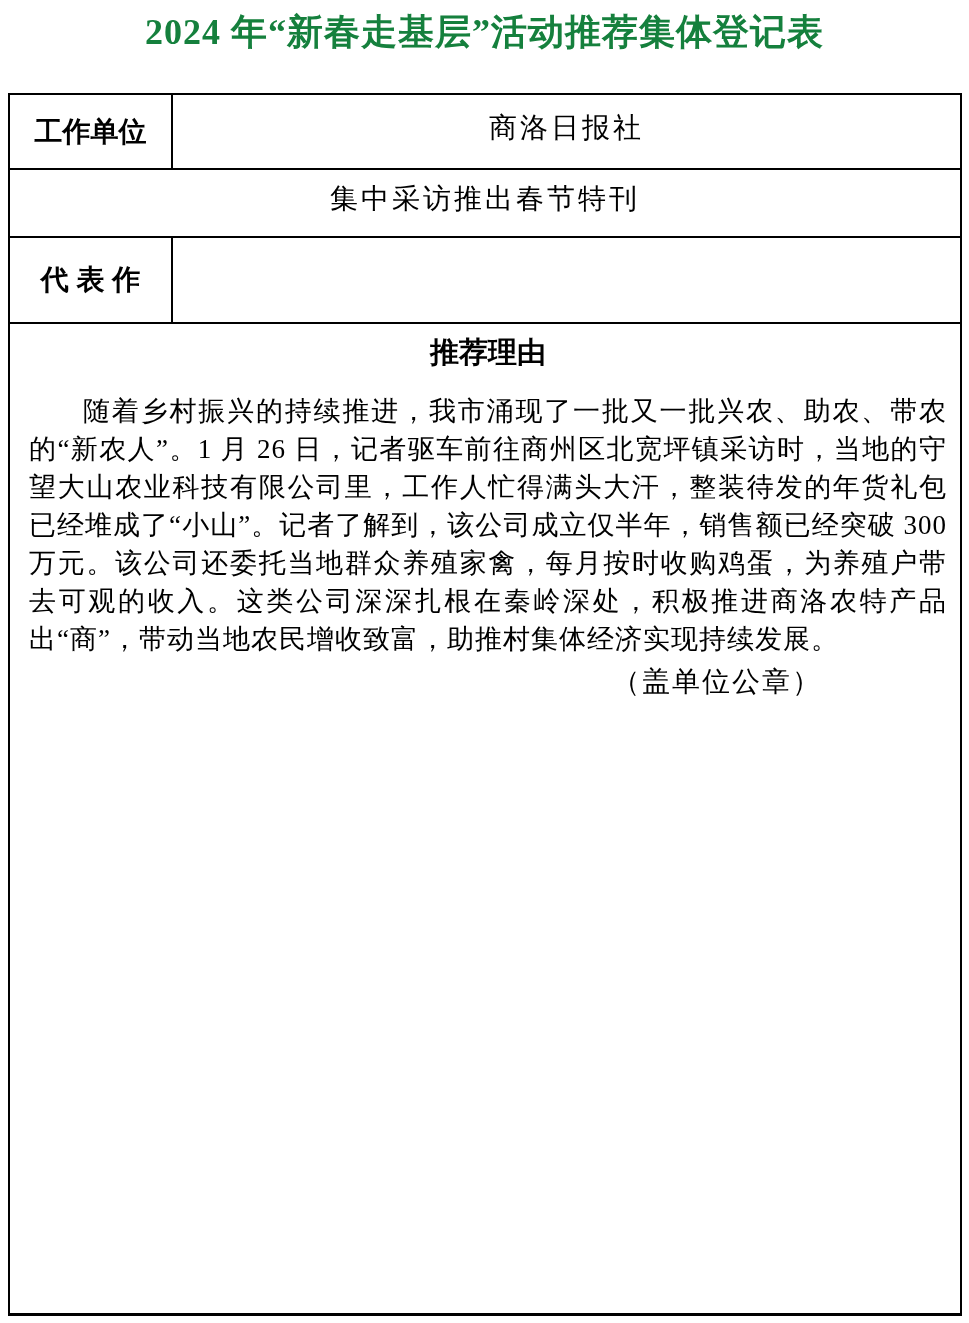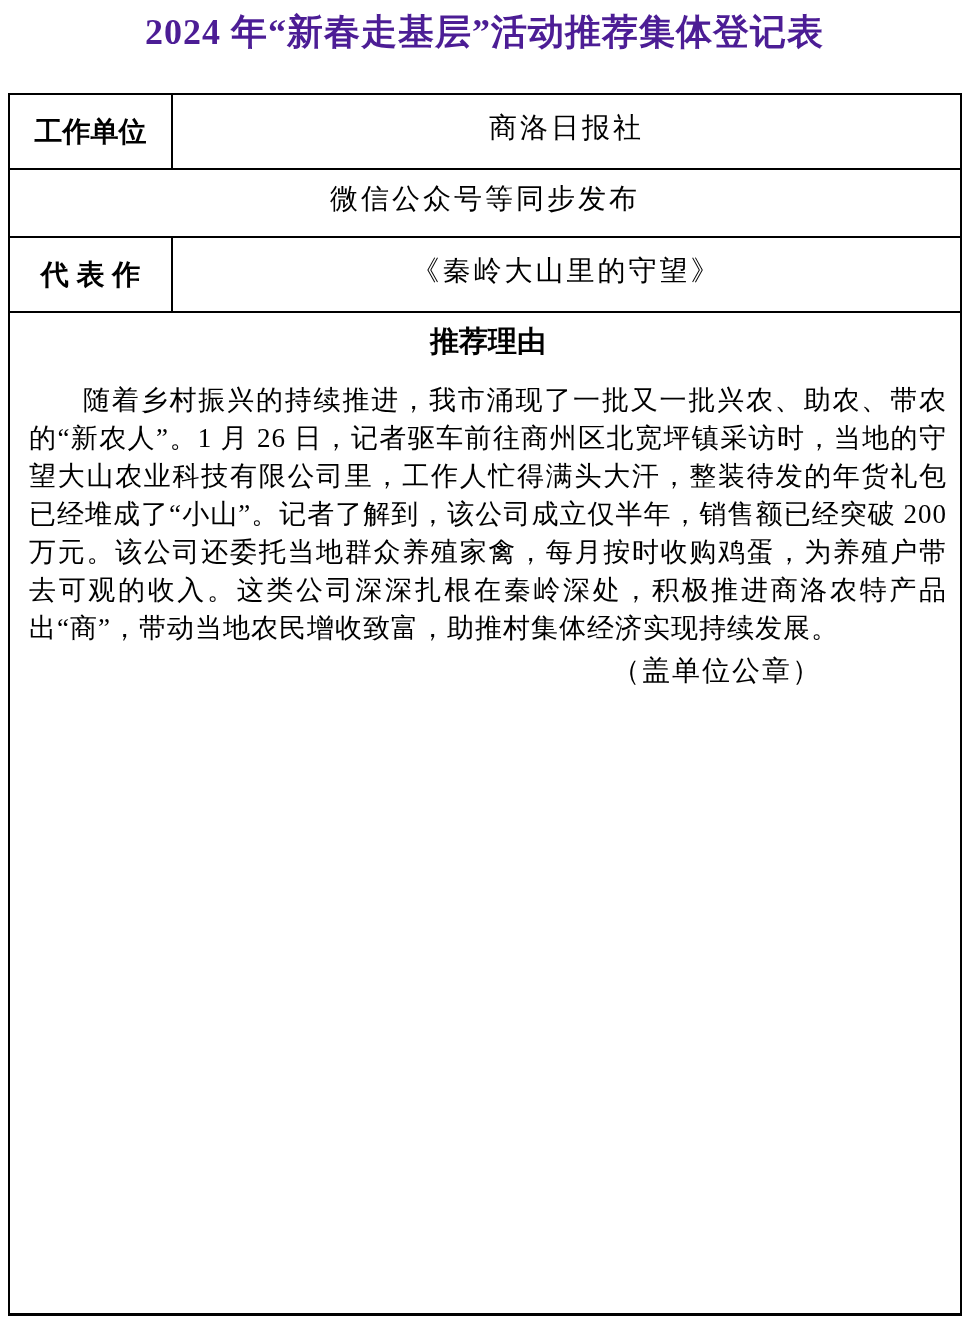--- a/index.html
+++ b/index.html
@@ -16,39 +16,39 @@
     overflow: hidden;
   }
   .title {
     margin-top: 8px;
     text-align: center;
     font-family: "Liberation Serif", "DejaVu Serif", serif;
     font-weight: bold;
     font-size: 36px;
     line-height: 48px;
     letter-spacing: 1px;
-    color: #4c1d95;
+    color: #15803d;
   }
   .form-table {
     position: absolute;
     left: 8px;
     top: 93px;
     width: 954px;
     height: 1223px;
     border: 2px solid #000000;
     border-bottom-width: 3px;
     background: #ffffff;
   }
   .row {
     display: flex;
     border-bottom: 2px solid #000000;
   }
   .row-1 { height: 75px; }
   .row-2 { height: 68px; }
-  .row-3 { height: 75px; }
+  .row-3 { height: 86px; }
   .label-cell {
     width: 163px;
     border-right: 2px solid #000000;
     display: flex;
     align-items: center;
     justify-content: center;
     font-family: "Liberation Sans", "DejaVu Sans", sans-serif;
     font-weight: bold;
     font-size: 28px;
     white-space: pre;
@@ -103,29 +103,28 @@
   <h1 class="title">2024 年“新春走基层”活动推荐集体登记表</h1>
 
   <div class="form-table">
 
     <div class="row row-1">
       <div class="label-cell">工作单位</div>
       <div class="value-cell">商洛日报社</div>
     </div>
 
     <div class="row row-2">
-      <div class="value-cell">微信公众号等同步发布</div>
+      <div class="value-cell">集中采访推出春节特刊</div>
     </div>
 
     <div class="row row-3">
       <div class="label-cell">代 表 作</div>
-      <div class="value-cell">《秦岭大山里的守望》</div>
     </div>
 
     <div class="reason-cell">
       <div class="reason-header">推荐理由</div>
-      <p class="body-para">随着乡村振兴的持续推进，我市涌现了一批又一批兴农、助农、带农的“新农人”。1 月 26 日，记者驱车前往商州区北宽坪镇采访时，当地的守望大山农业科技有限公司里，工作人忙得满头大汗，整装待发的年货礼包已经堆成了“小山”。记者了解到，该公司成立仅半年，销售额已经突破 200 万元。该公司还委托当地群众养殖家禽，每月按时收购鸡蛋，为养殖户带去可观的收入。这类公司深深扎根在秦岭深处，积极推进商洛农特产品出“商”，带动当地农民增收致富，助推村集体经济实现持续发展。</p>
+      <p class="body-para">随着乡村振兴的持续推进，我市涌现了一批又一批兴农、助农、带农的“新农人”。1 月 26 日，记者驱车前往商州区北宽坪镇采访时，当地的守望大山农业科技有限公司里，工作人忙得满头大汗，整装待发的年货礼包已经堆成了“小山”。记者了解到，该公司成立仅半年，销售额已经突破 300 万元。该公司还委托当地群众养殖家禽，每月按时收购鸡蛋，为养殖户带去可观的收入。这类公司深深扎根在秦岭深处，积极推进商洛农特产品出“商”，带动当地农民增收致富，助推村集体经济实现持续发展。</p>
       <div class="seal-note">（盖单位公章）</div>
     </div>
 
   </div>
 
 </div>
 
 </body></html>

